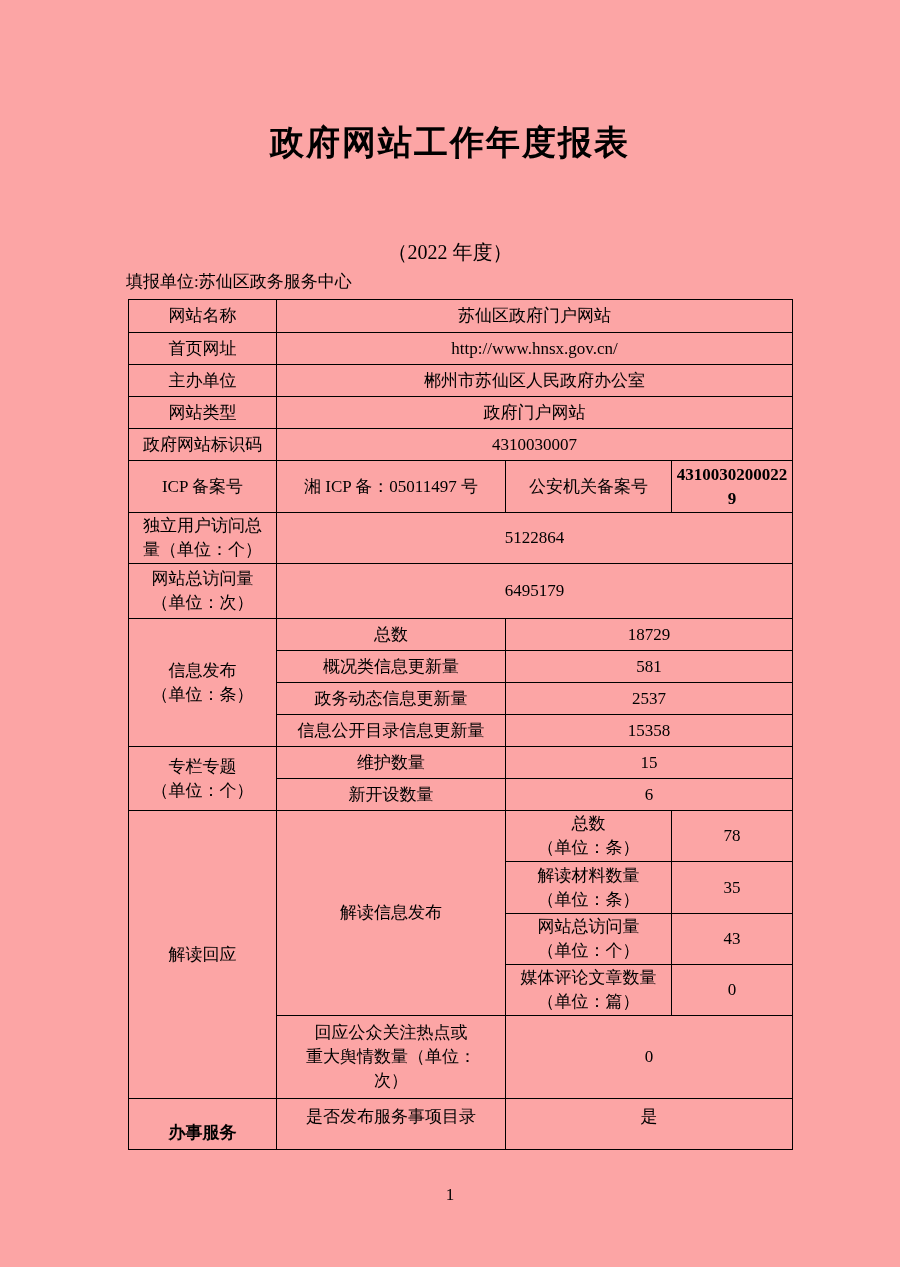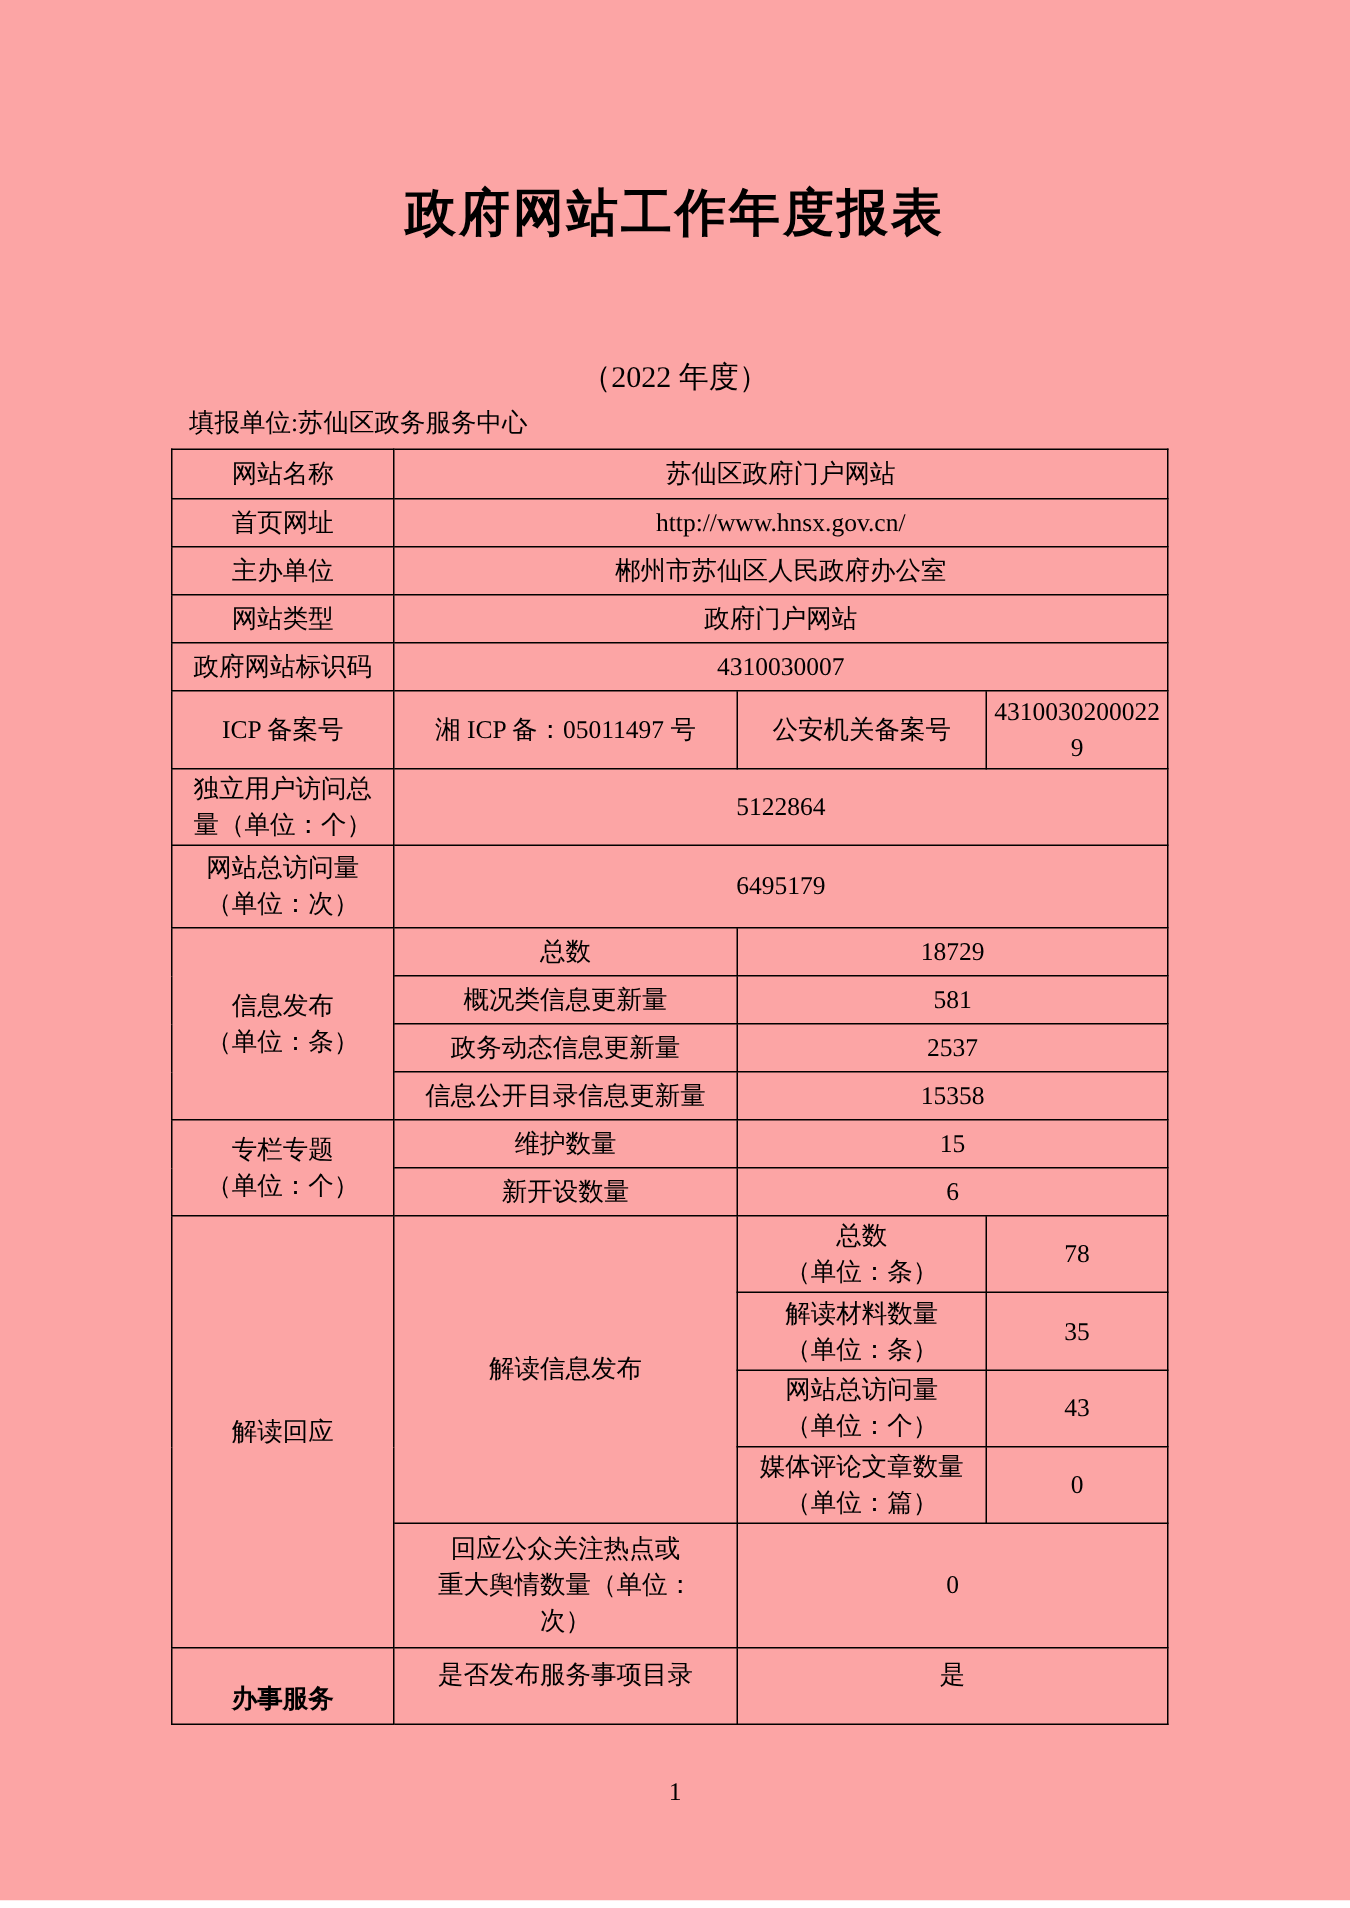--- a/index.html
+++ b/index.html
@@ -38,39 +38,40 @@
     position:absolute;
     top:271px;
     left:126px;
     font-weight:400;
     font-size:17px;
     line-height:22px;
   }
   .doc-table{
     position:absolute;
     top:299px;
-    left:114px;
+    left:128px;
     width:664px;
     border-collapse:collapse;
     table-layout:fixed;
     padding-left:12px;
   }
   .doc-table td{
     border:1px solid #000000;
     font-size:17px;
     line-height:24px;
     text-align:center;
     vertical-align:middle;
     white-space:pre-line;
     padding:1px 4px;
     overflow:hidden;
   }
   .doc-table td.break-all{
     word-break:break-all;
     white-space:normal;
+    font-weight:bold;
   }
   .doc-table td.va-top{
     vertical-align:top;
     padding-top:6px;
   }
   .doc-table td.va-bottom{
     vertical-align:bottom;
     padding-bottom:4px;
     font-weight:bold;
   }

